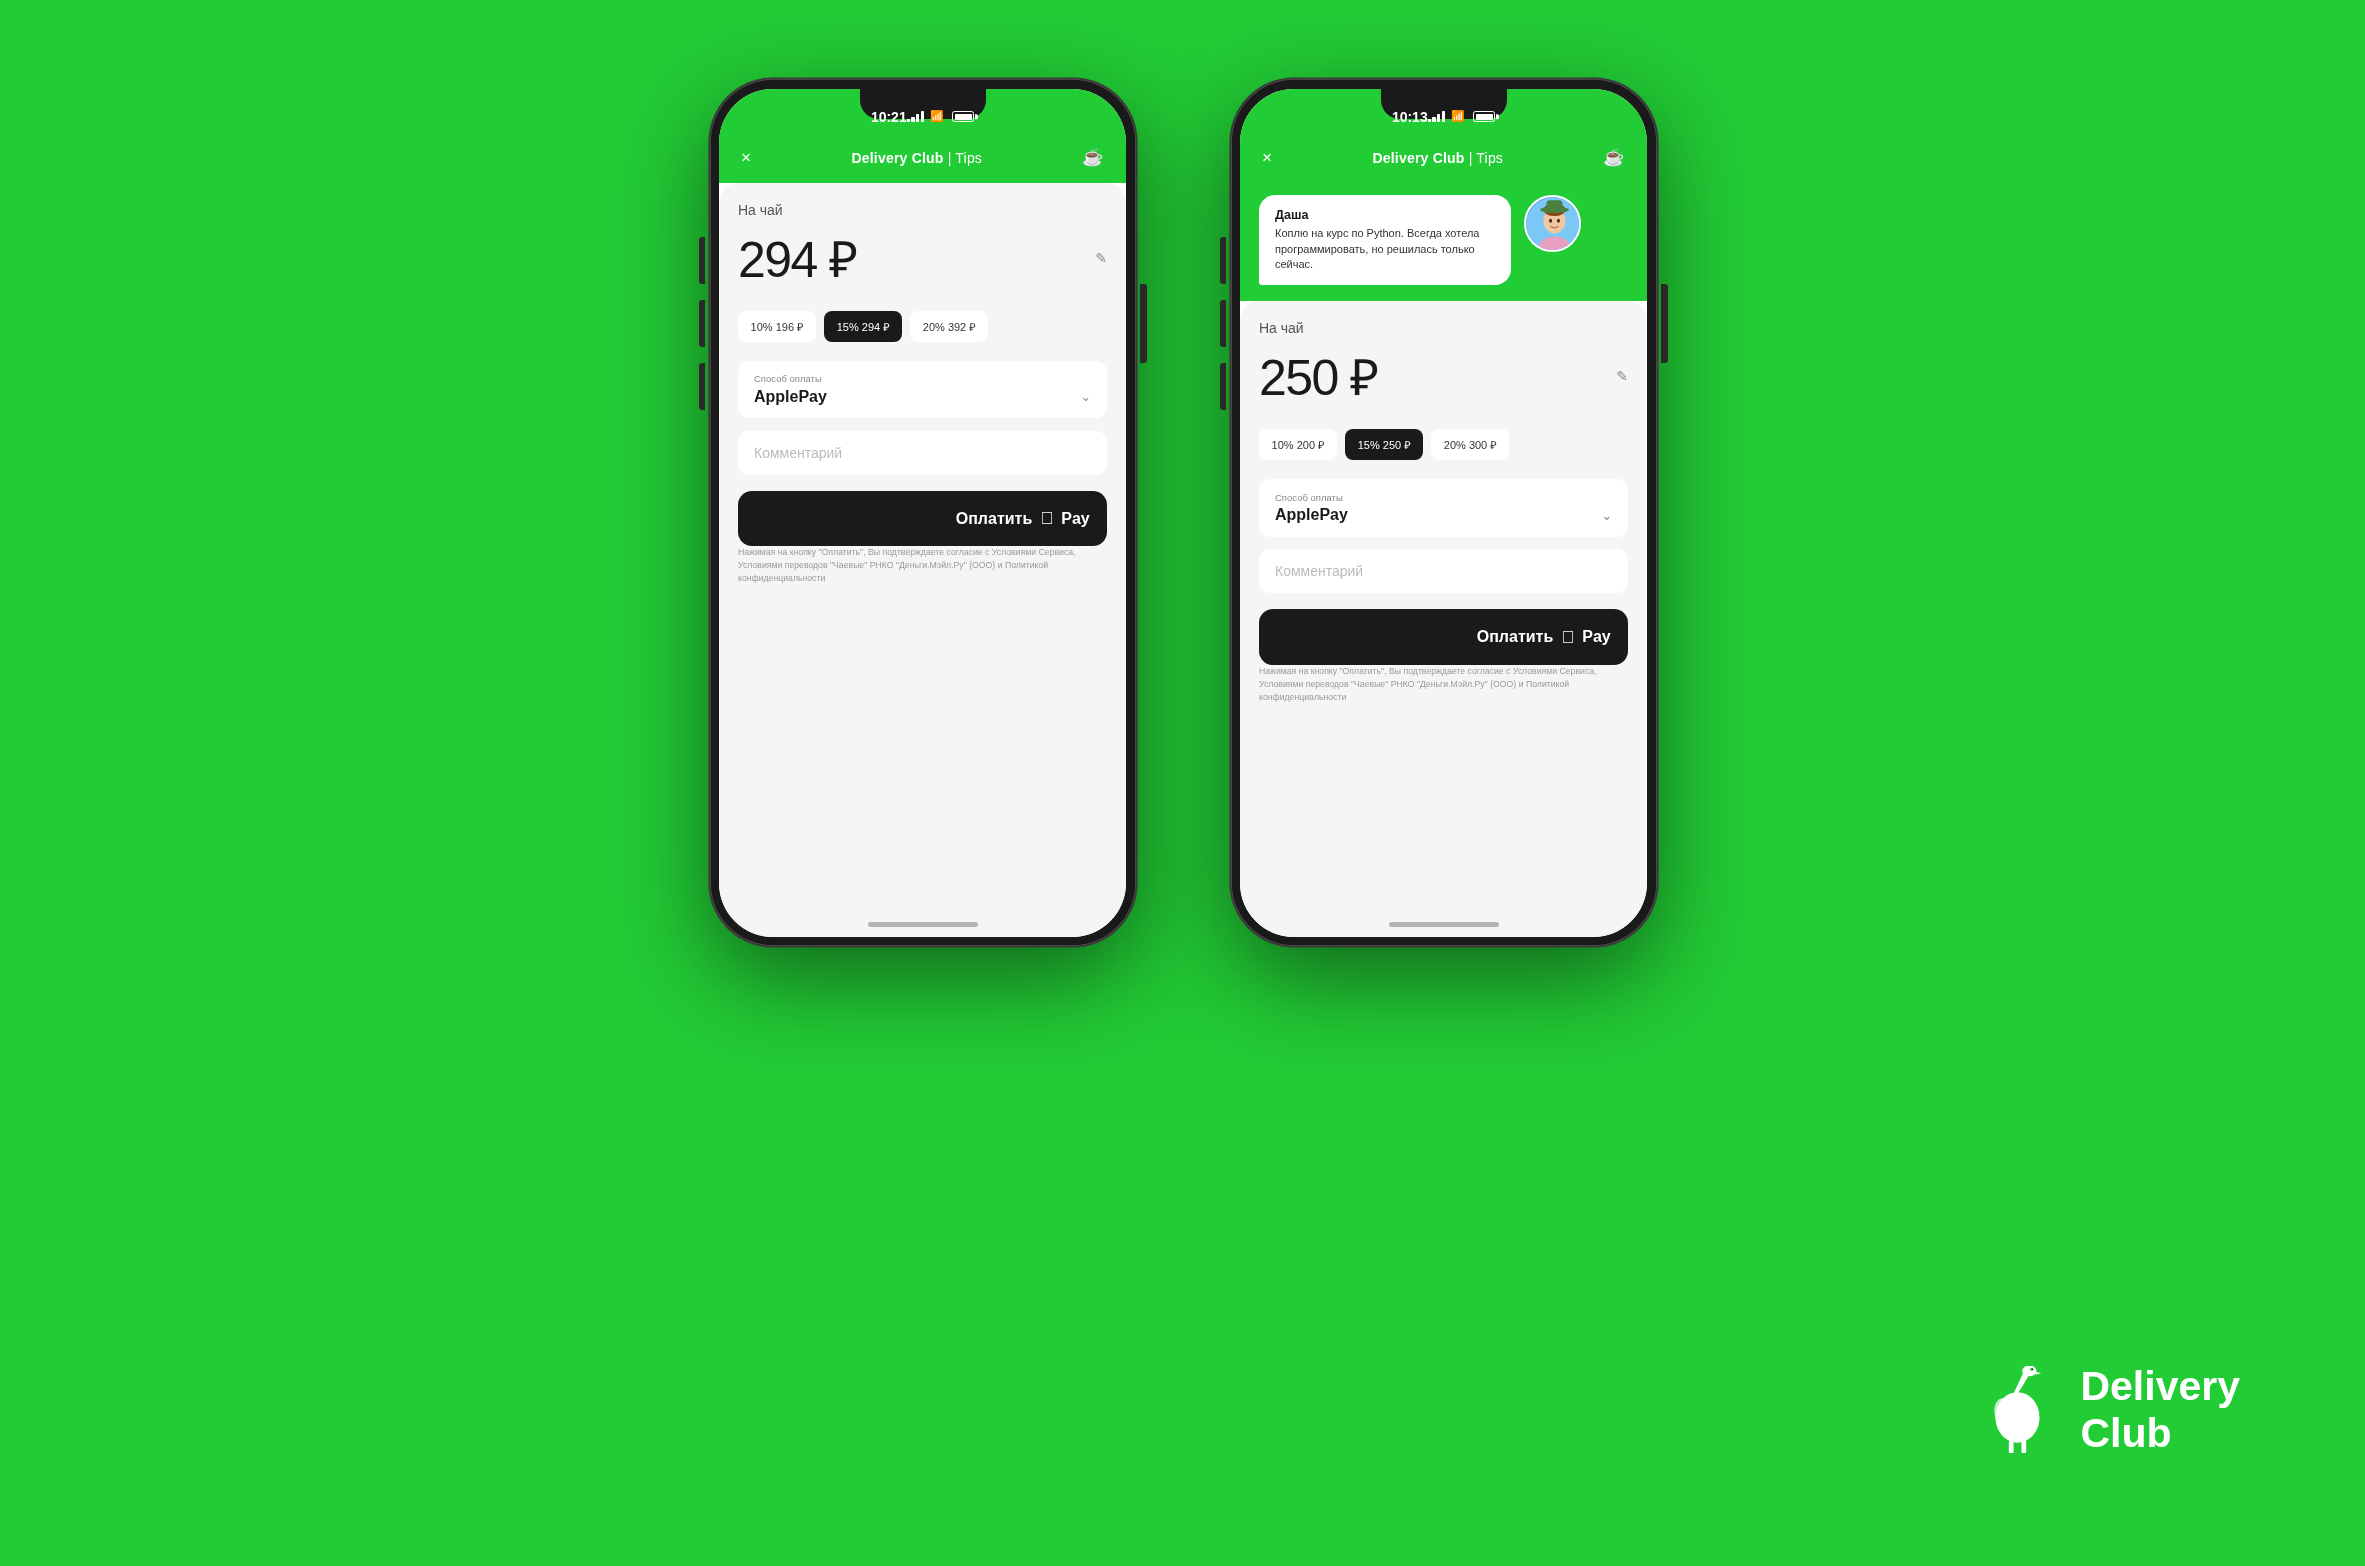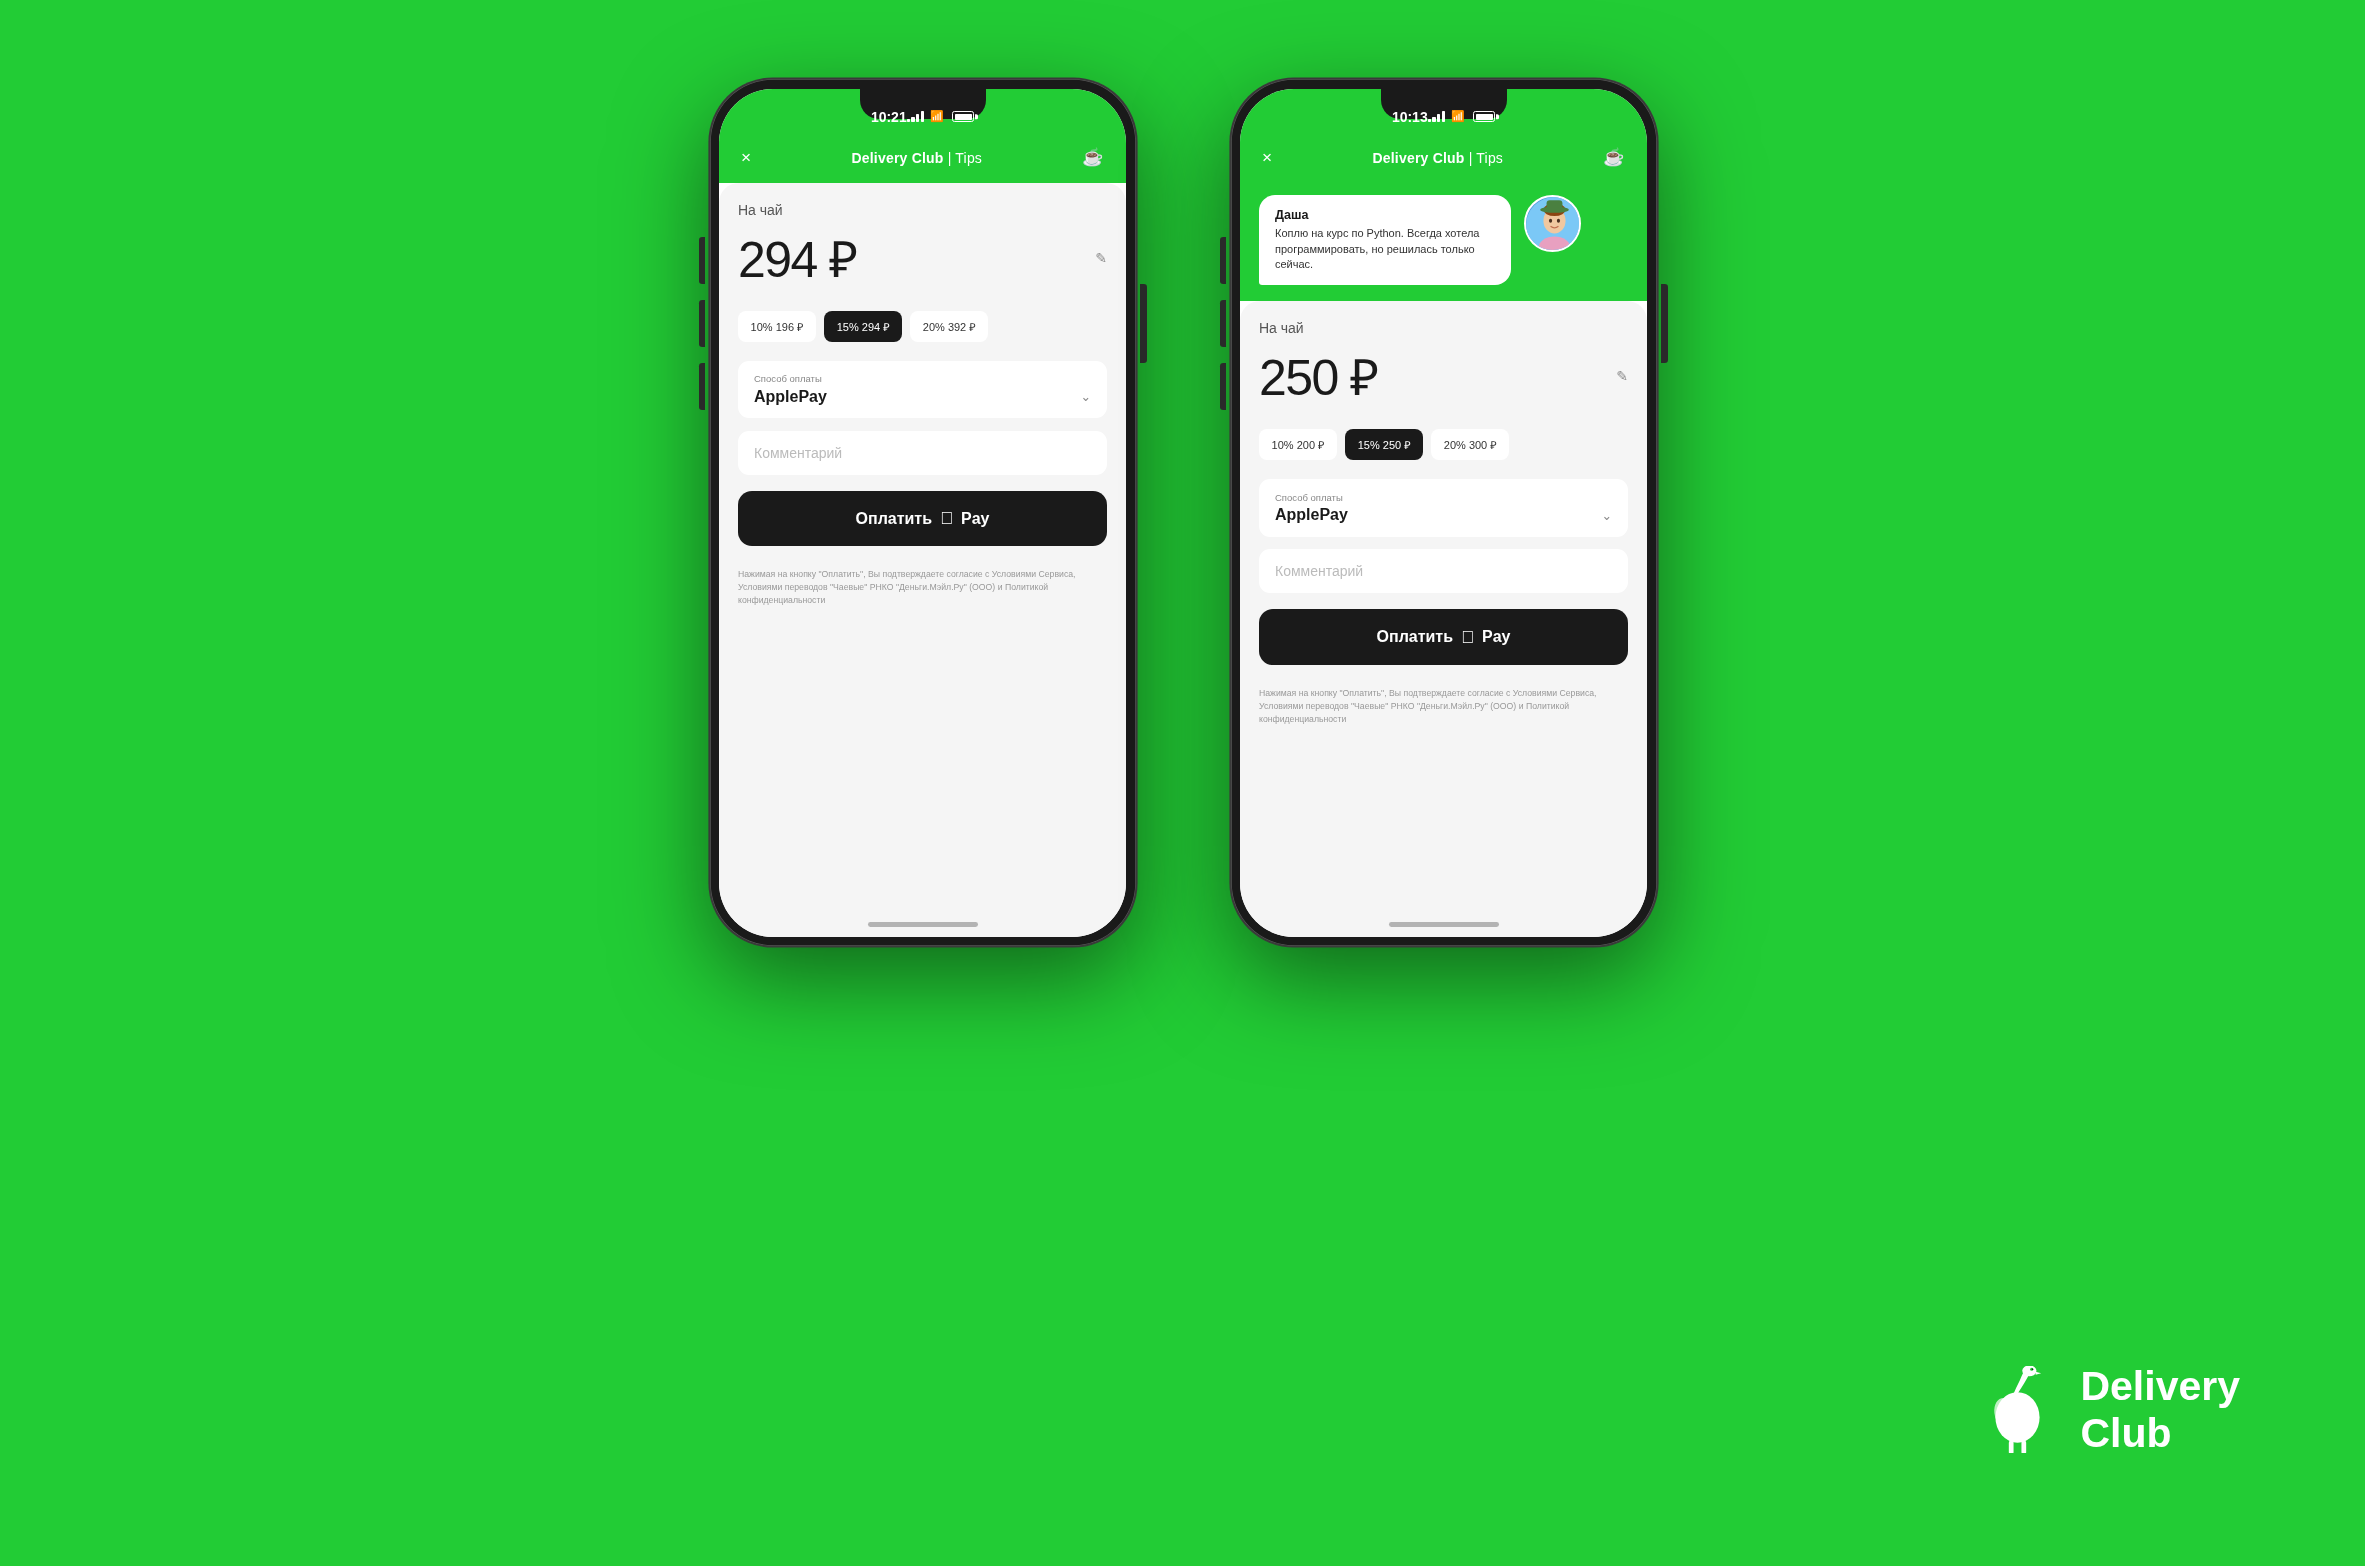--- a/index.html
+++ b/index.html
@@ -327,23 +327,23 @@
       color: white;
       border: none;
       border-radius: 14px;
       padding: 17.3px;
       width: 100%;
       font-size: 16px;
       font-weight: 600;
       cursor: pointer;
       display: flex;
       align-items: center;
-      justify-content: center;
+      justify-content: flex-end;
       gap: 8px;
-      margin-bottom: 22px;
+      margin-bottom: 0;
     }
 
     .apple-logo {
       font-size: 17.3px;
     }
 
     .disclaimer {
       font-size: 8.7px;
       color: #999;
       line-height: 1.5;

